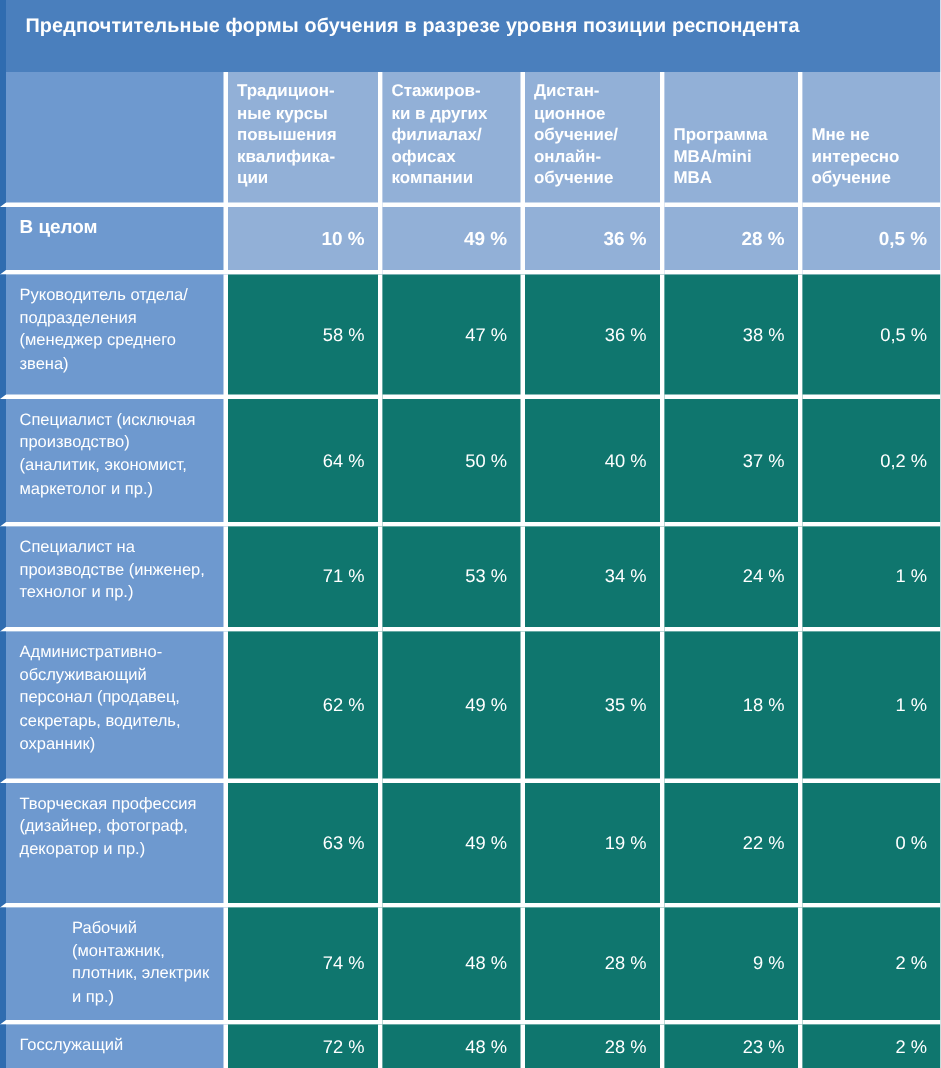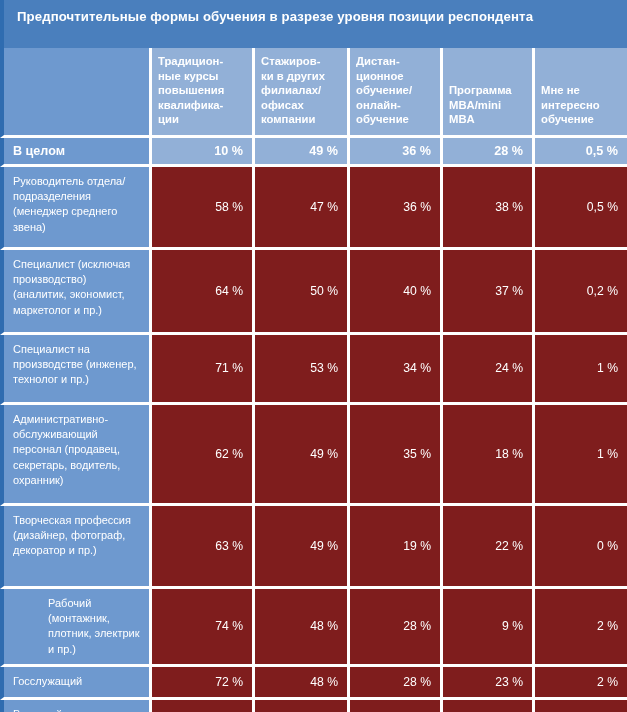--- a/index.html
+++ b/index.html
@@ -80,21 +80,21 @@
   }
 
   
   .srow .slabel {
     background: #6e99cf;
     color: #ffffff;
     font-size: 12.6px;
     font-weight: bold;
     text-align: left;
     vertical-align: middle;
-    padding: 6px 8px 6px 9px;
+    padding: 6px 8px 22px 9px;
     border-right: 3px solid #ffffff;
     border-bottom: 3px solid #ffffff;
     border-left: 4px solid #2f6cb0;
     height: 27px;
     box-sizing: border-box;
   }
   .srow .sval {
     background: #92b0d7;
     color: #ffffff;
     font-size: 12.6px;
@@ -118,21 +118,21 @@
     line-height: 15.4px;
     text-align: left;
     vertical-align: top;
     padding: 7px 7px 7px 9px;
     border-right: 3px solid #ffffff;
     border-bottom: 3px solid #ffffff;
     border-left: 4px solid #2f6cb0;
     box-sizing: border-box;
   }
   .drow .dval {
-    background: #7f1d1d;
+    background: #0f766e;
     color: #ffffff;
     font-size: 12.2px;
     font-weight: normal;
     text-align: right;
     vertical-align: middle;
     padding: 4px 9px 4px 4px;
     border-right: 3px solid #ffffff;
     border-bottom: 3px solid #ffffff;
     box-sizing: border-box;
   }

